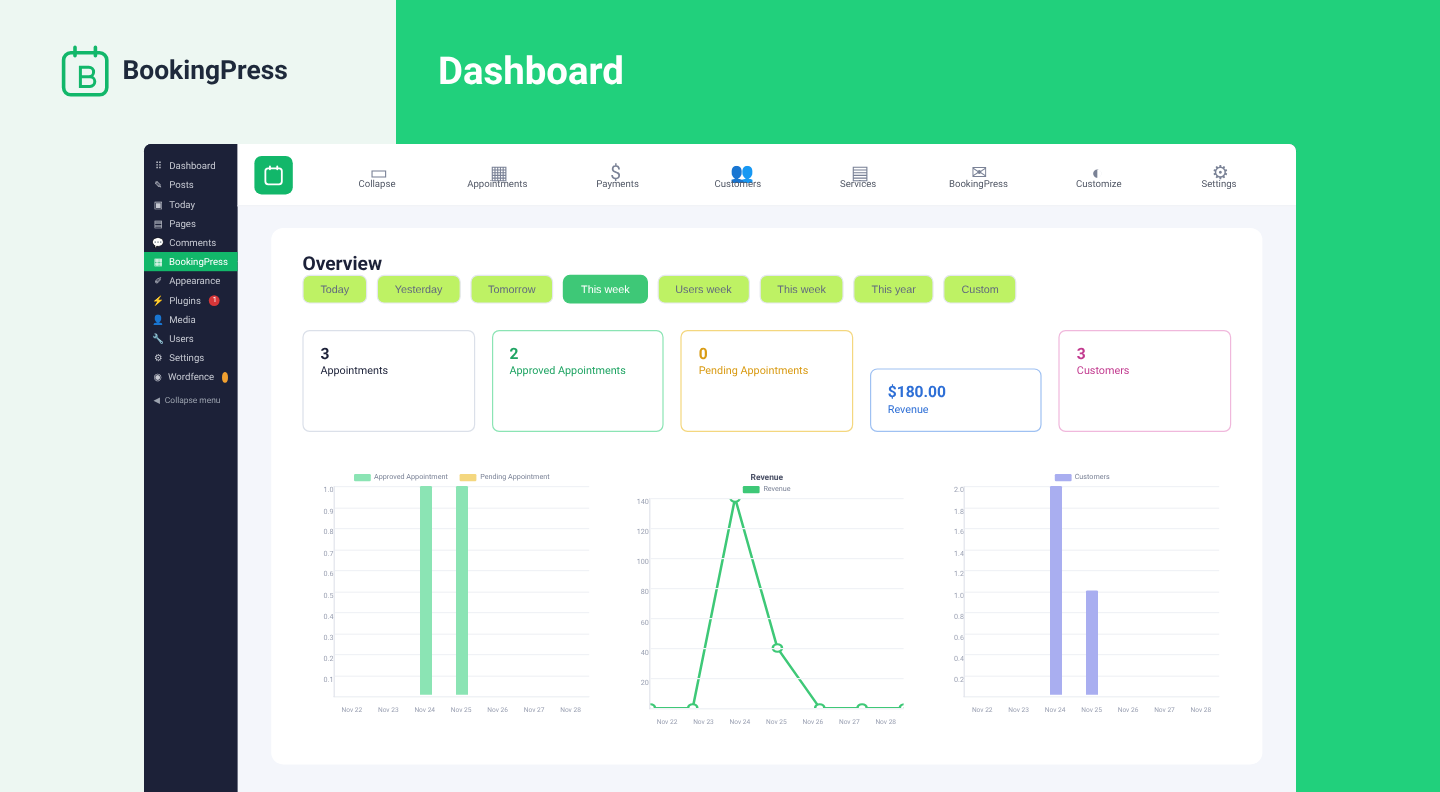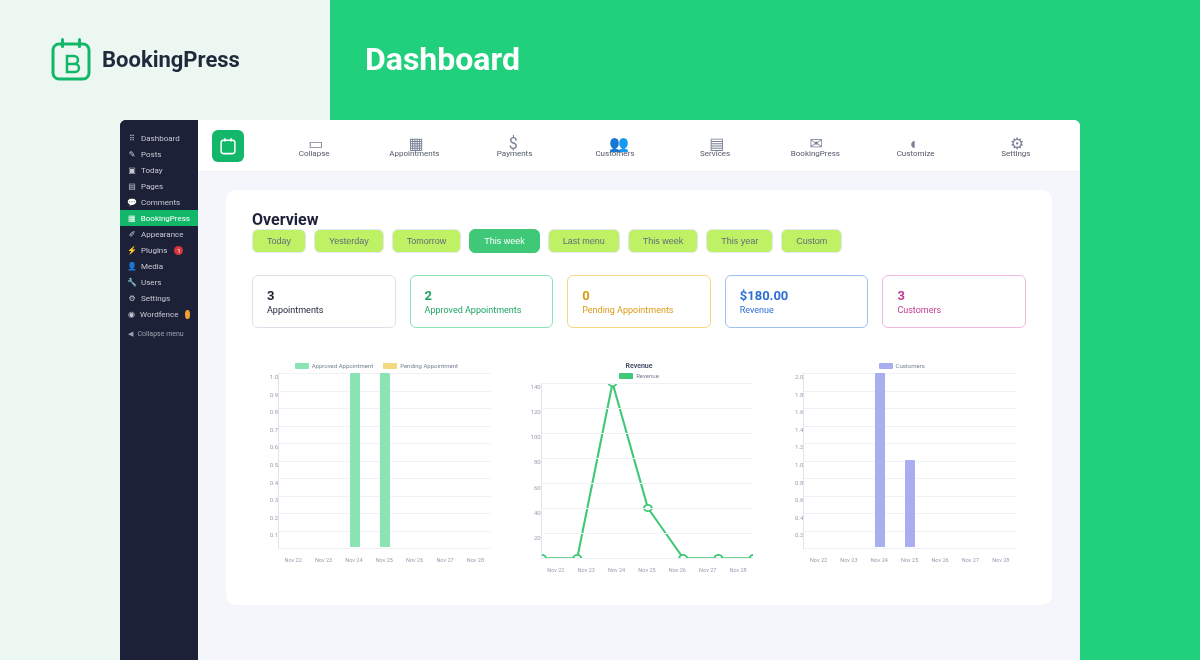--- a/index.html
+++ b/index.html
@@ -30,21 +30,21 @@
 .card { background: #fff; border-radius: 10px; padding: 20px 26px 24px; }
 .overview-title { font-size: 16px; font-weight: 700; color: #1c2138; margin-bottom: 0; }
 .filters { display: flex; gap: 8px; margin-bottom: 22px; flex-wrap: wrap; }
 .filter-btn { border: 1px solid #e4e7ee; background: #bef264; border-radius: 6px; padding: 6px 14px; font-size: 9px; color: #626a7e; cursor: pointer; }
 .filter-btn.active { background: #3ec877; border-color: #3ec877; color: #fff; }
 .stats { display: flex; gap: 14px; margin-bottom: 24px; }
 .stat { flex: 1; border: 1px solid; border-radius: 6px; padding: 12px 14px; }
 .stat.grey  { border-color: #dbe0e9; }
 .stat.green { border-color: #8be4b4; }
 .stat.yellow{ border-color: #f4d77f; }
-.stat.blue  { border-color: #9fc1f2; }
+.stat.blue  { border-color: #9fc1f2; margin-top: 32px; }
 .stat.pink  { border-color: #f0b8dc; }
 .stat-val { font-size: 13px; font-weight: 700; }
 .stat-lbl { font-size: 9px; margin-top: 2px; }
 .stat.grey  .stat-val, .stat.grey  .stat-lbl { color: #1c2138; }
 .stat.green .stat-val, .stat.green .stat-lbl { color: #1fa463; }
 .stat.yellow .stat-val, .stat.yellow .stat-lbl { color: #d99b14; }
 .stat.blue  .stat-val, .stat.blue  .stat-lbl { color: #2e6fd6; }
 .stat.pink  .stat-val, .stat.pink  .stat-lbl { color: #c23a8f; }
 .ta-title { font-size: 14px; font-weight: 700; color: #1c2138; margin-bottom: 14px; }
 .charts { display: flex; gap: 14px; }
@@ -187,21 +187,21 @@
         </div>
     </div>
     <div class="content">
       <div class="card">
         <div class="overview-title">Overview</div>
         <div class="filters" id="filters">
             <button class="filter-btn">Today</button>
             <button class="filter-btn">Yesterday</button>
             <button class="filter-btn">Tomorrow</button>
             <button class="filter-btn active">This week</button>
-            <button class="filter-btn">Last menu</button>
+            <button class="filter-btn">Users week</button>
             <button class="filter-btn">This week</button>
             <button class="filter-btn">This year</button>
             <button class="filter-btn">Custom</button>
           </div>
         <div class="stats" id="stats">
             <div class="stat grey">
               <div class="stat-val">3</div>
               <div class="stat-lbl">Appointments</div>
             </div>
             <div class="stat green">

